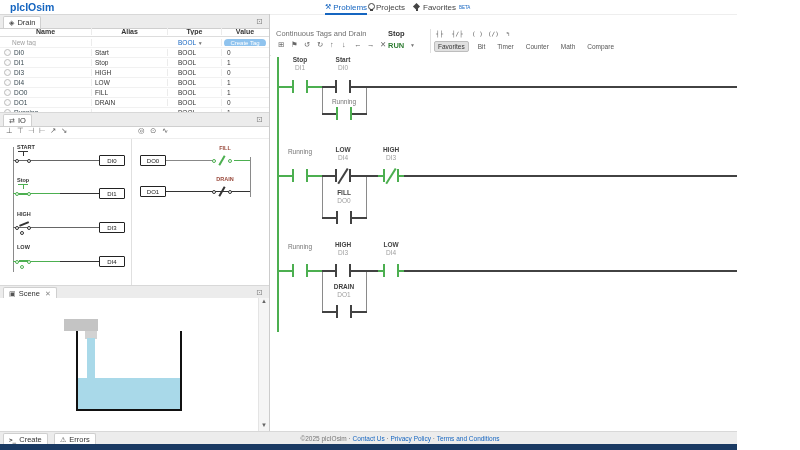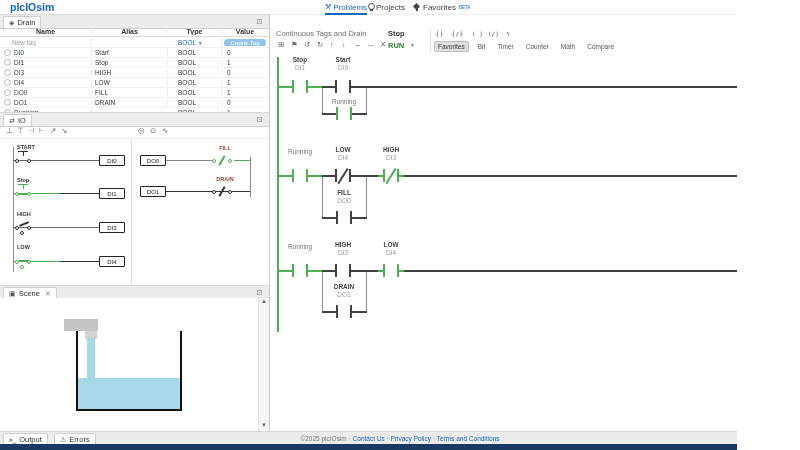--- a/index.html
+++ b/index.html
@@ -405,21 +405,21 @@
   <span class="lbl tname" style="left:344px;top:283px;">DRAIN</span>
   <span class="lbl taddr" style="left:344px;top:291px;">DO1</span>
   <div class="contact off" style="left:336px;top:305px;"></div>
   <span class="lbl tname" style="left:771px;top:241px;">DRAIN</span>
   <span class="lbl taddr" style="left:771px;top:249px;">DO1</span>
   <div class="coil off" style="left:763px;top:264px;"></div>
 
   <div class="tabbar" style="left:0;top:431px;width:800px;">
     <span class="tab" style="left:3px;">
       <span style="font-size:6px;font-weight:bold;color:#444;font-family:'DejaVu Sans Mono',monospace;">&gt;_</span>
-      <span>Output</span>
+      <span>Create</span>
     </span>
     <span class="tab" style="left:54px;">
       <span style="font-size:7px;color:#444;">⚠</span>
       <span>Errors</span>
     </span>
     <span class="abs" style="left:0;top:3px;width:800px;text-align:center;font-size:6.5px;color:#777;">
       <span>©2025 plcIOsim</span>
       <span> · </span>
       <span class="ftlink">Contact Us</span>
       <span> · </span>

